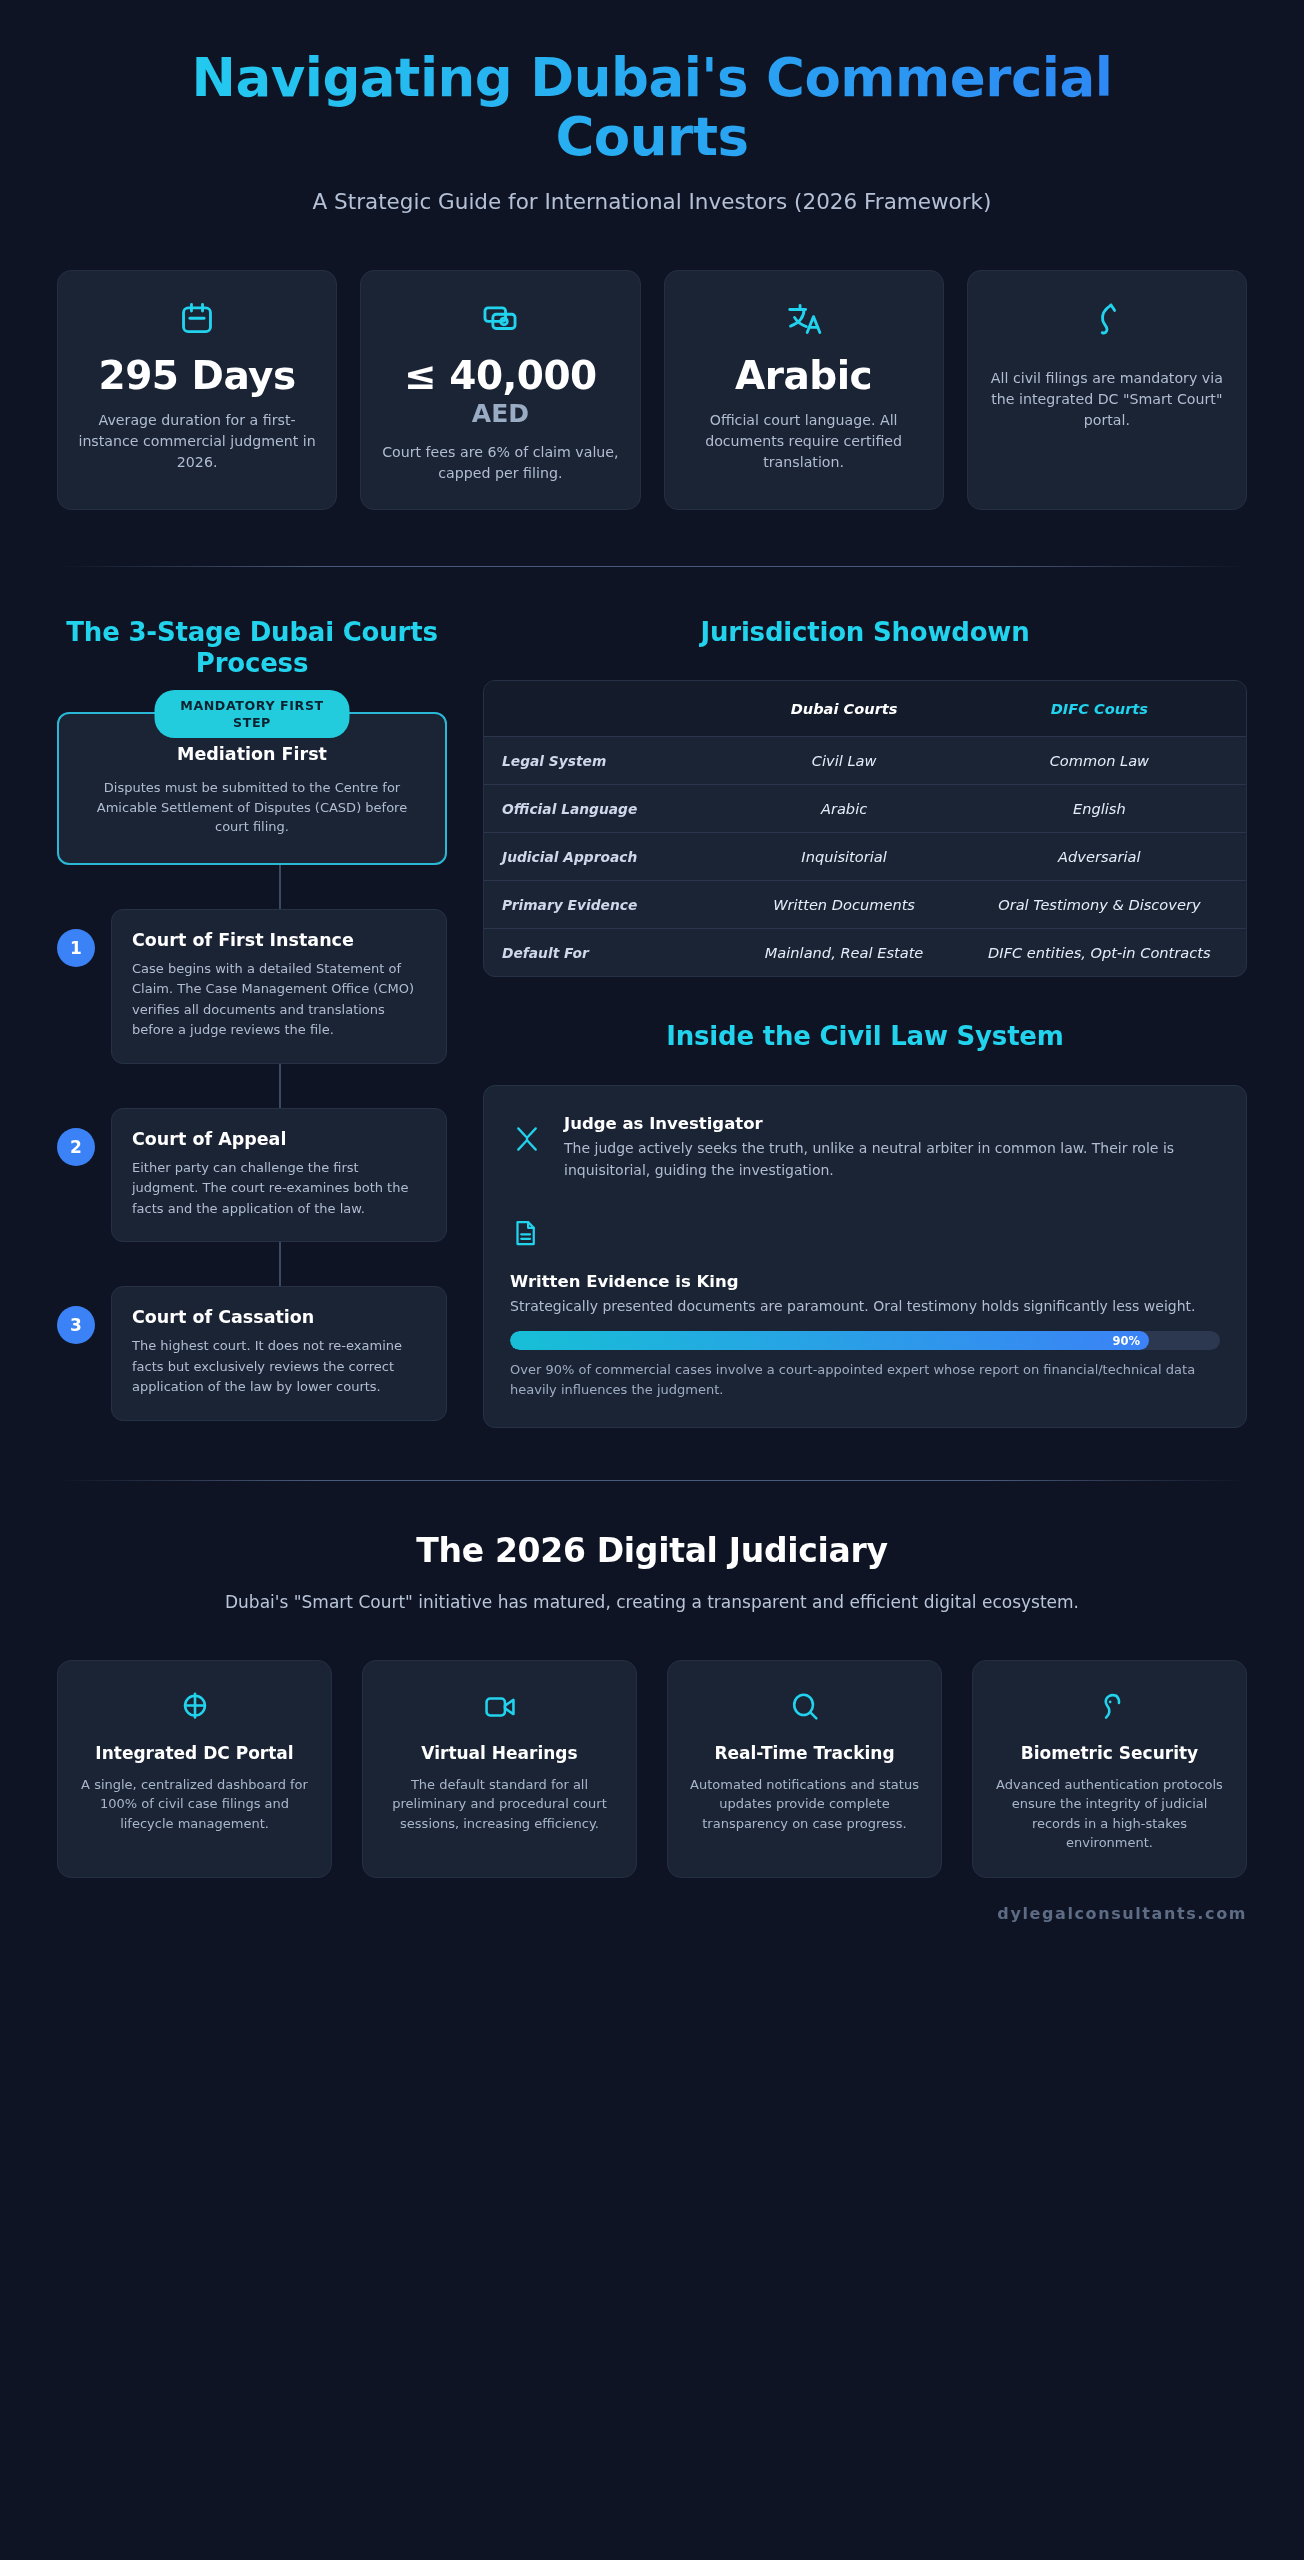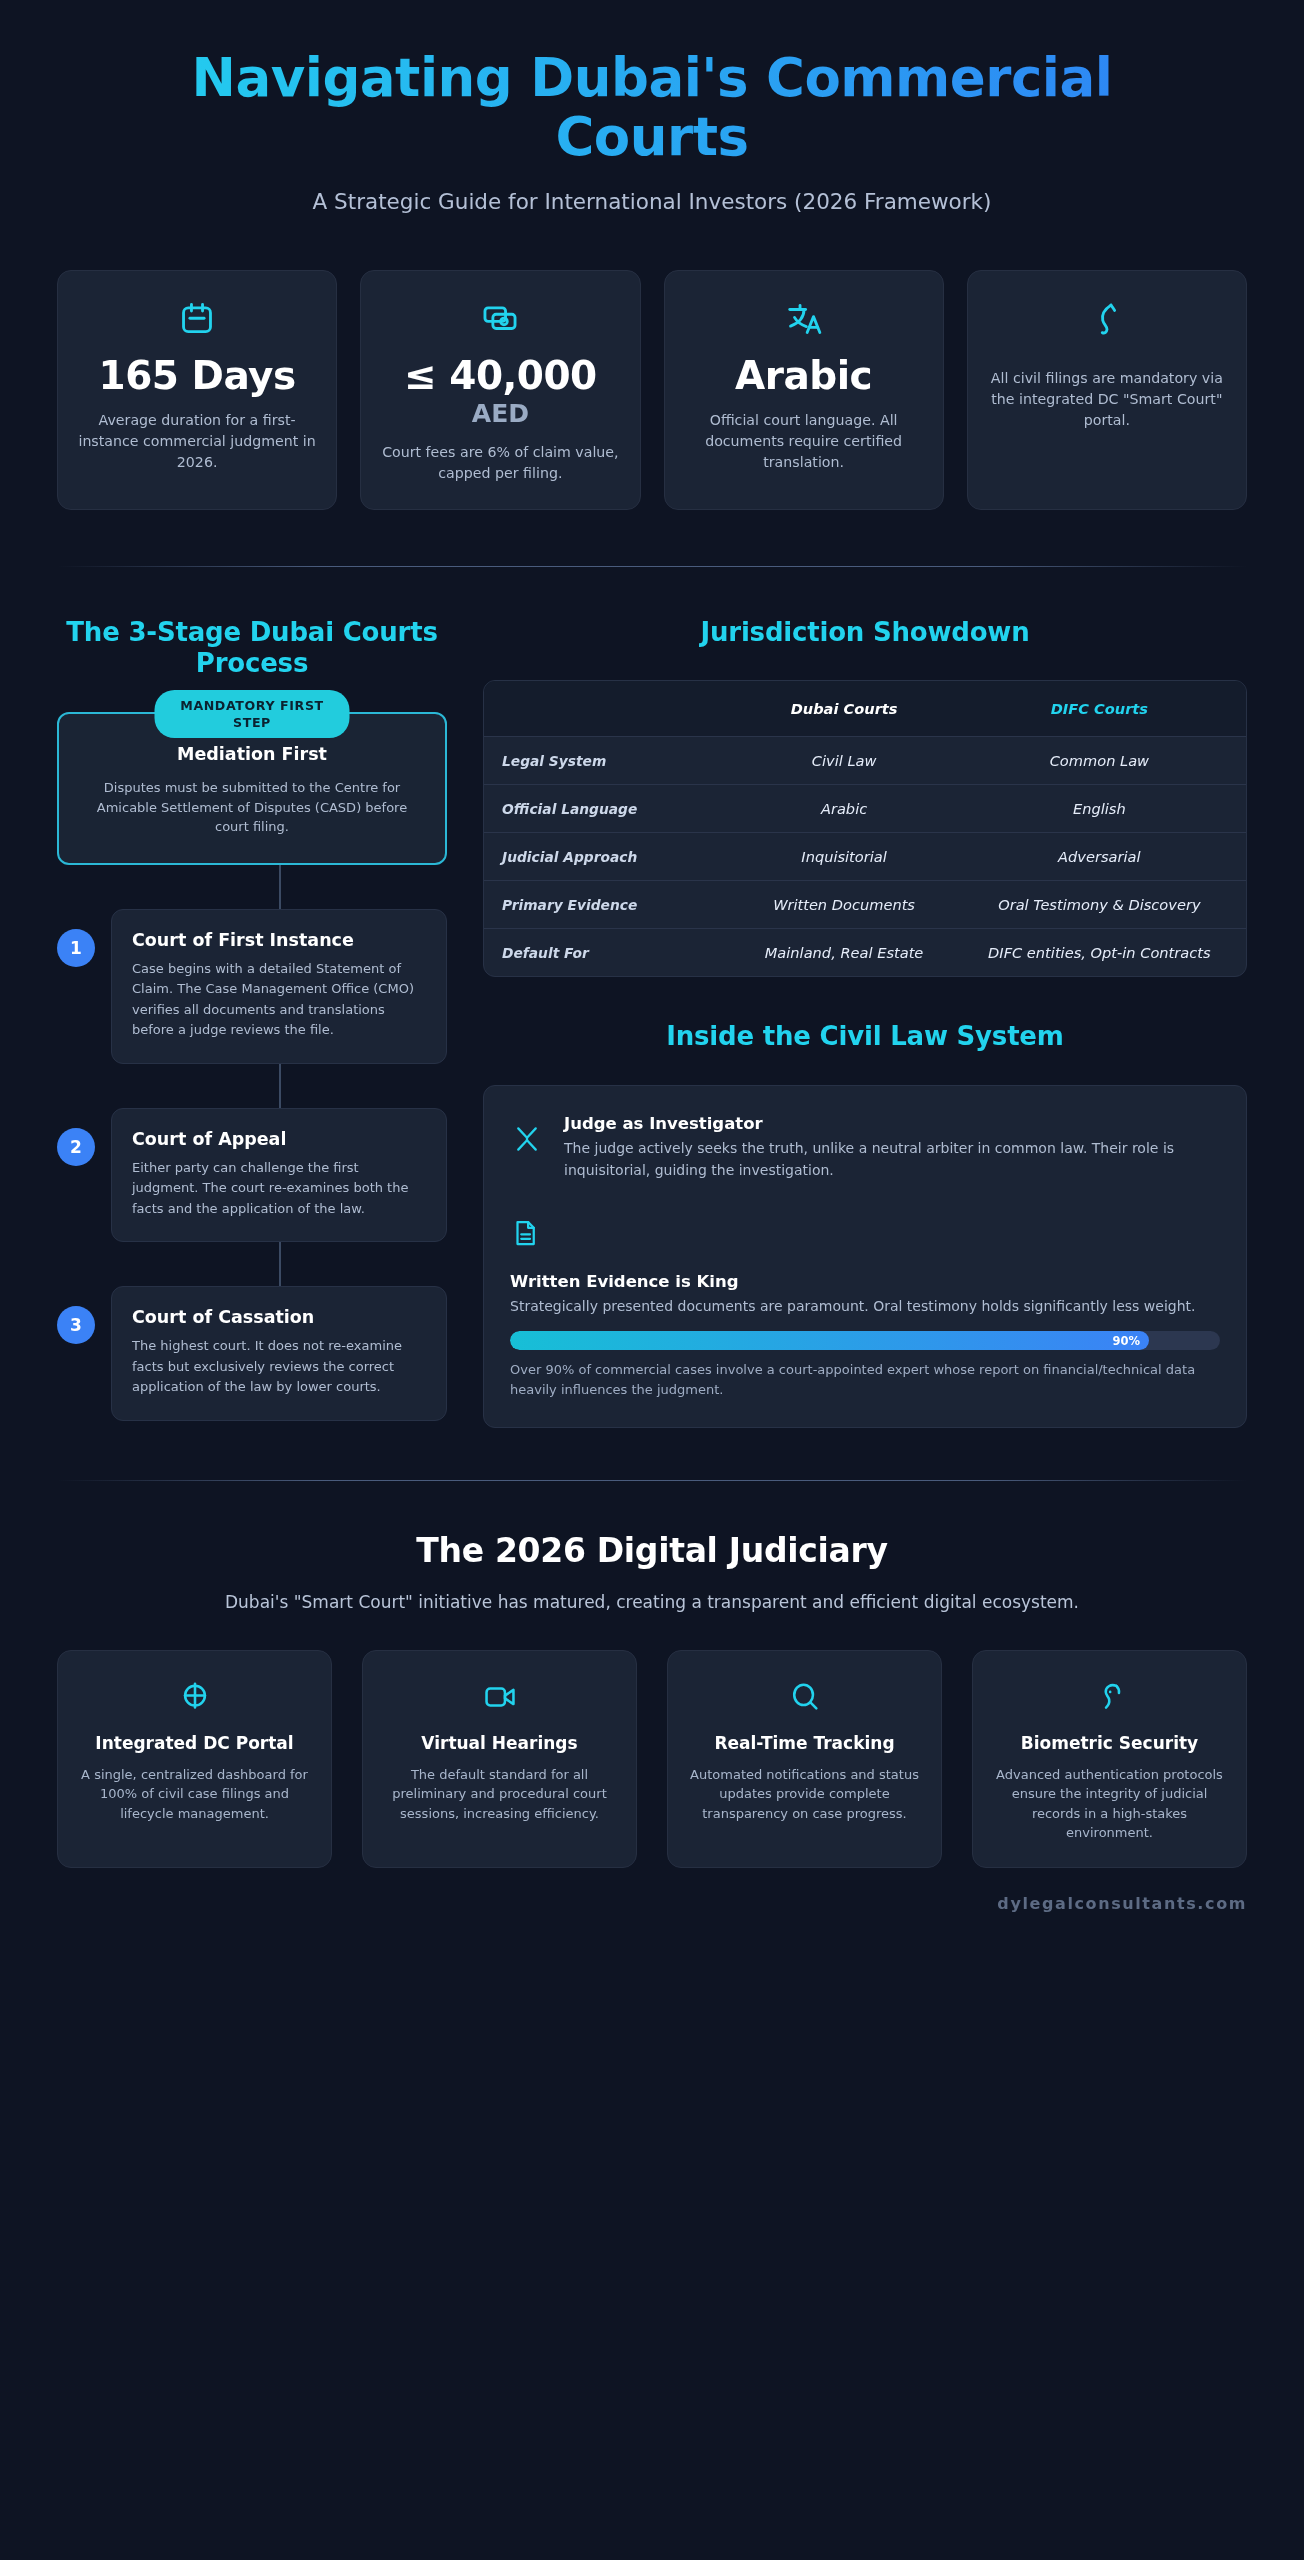--- a/index.html
+++ b/index.html
@@ -322,21 +322,21 @@
     letter-spacing: -0.3px;
   }
   .digital-sub {
     margin-top: 22px;
     font-size: 17px;
     color: #b9c5d9;
   }
   .digital-row {
     display: flex;
     gap: 30px;
-    margin-top: 38px;
+    margin-top: 48px;
   }
   .digital-card {
     flex: 1 1 0;
     background: #1b2435;
     border: 1px solid #262f42;
     border-radius: 14px;
     padding: 26px 18px 24px;
     text-align: center;
     min-height: 196px;
   }
@@ -386,21 +386,21 @@
 
       <div class="stat-card">
         <div class="stat-icon">
           <svg width="38" height="38" viewBox="0 0 24 24" fill="none" stroke="currentColor" stroke-width="1.8" stroke-linecap="round" stroke-linejoin="round">
             <rect x="3.5" y="5" width="17" height="15" rx="3"></rect>
             <line x1="8.5" y1="2.8" x2="8.5" y2="7"></line>
             <line x1="15.5" y1="2.8" x2="15.5" y2="7"></line>
             <line x1="7.5" y1="11.5" x2="16.5" y2="11.5"></line>
           </svg>
         </div>
-        <div class="stat-value">165 Days</div>
+        <div class="stat-value">295 Days</div>
         <div class="stat-desc">Average duration for a first-instance commercial judgment in 2026.</div>
       </div>
 
       <div class="stat-card">
         <div class="stat-icon">
           <svg width="38" height="38" viewBox="0 0 24 24" fill="none" stroke="currentColor" stroke-width="1.8" stroke-linecap="round" stroke-linejoin="round">
             <rect x="2.5" y="5" width="13" height="8.5" rx="2"></rect>
             <rect x="7.5" y="9" width="14" height="9" rx="2"></rect>
             <circle cx="14.5" cy="13.5" r="2.1"></circle>
           </svg>

